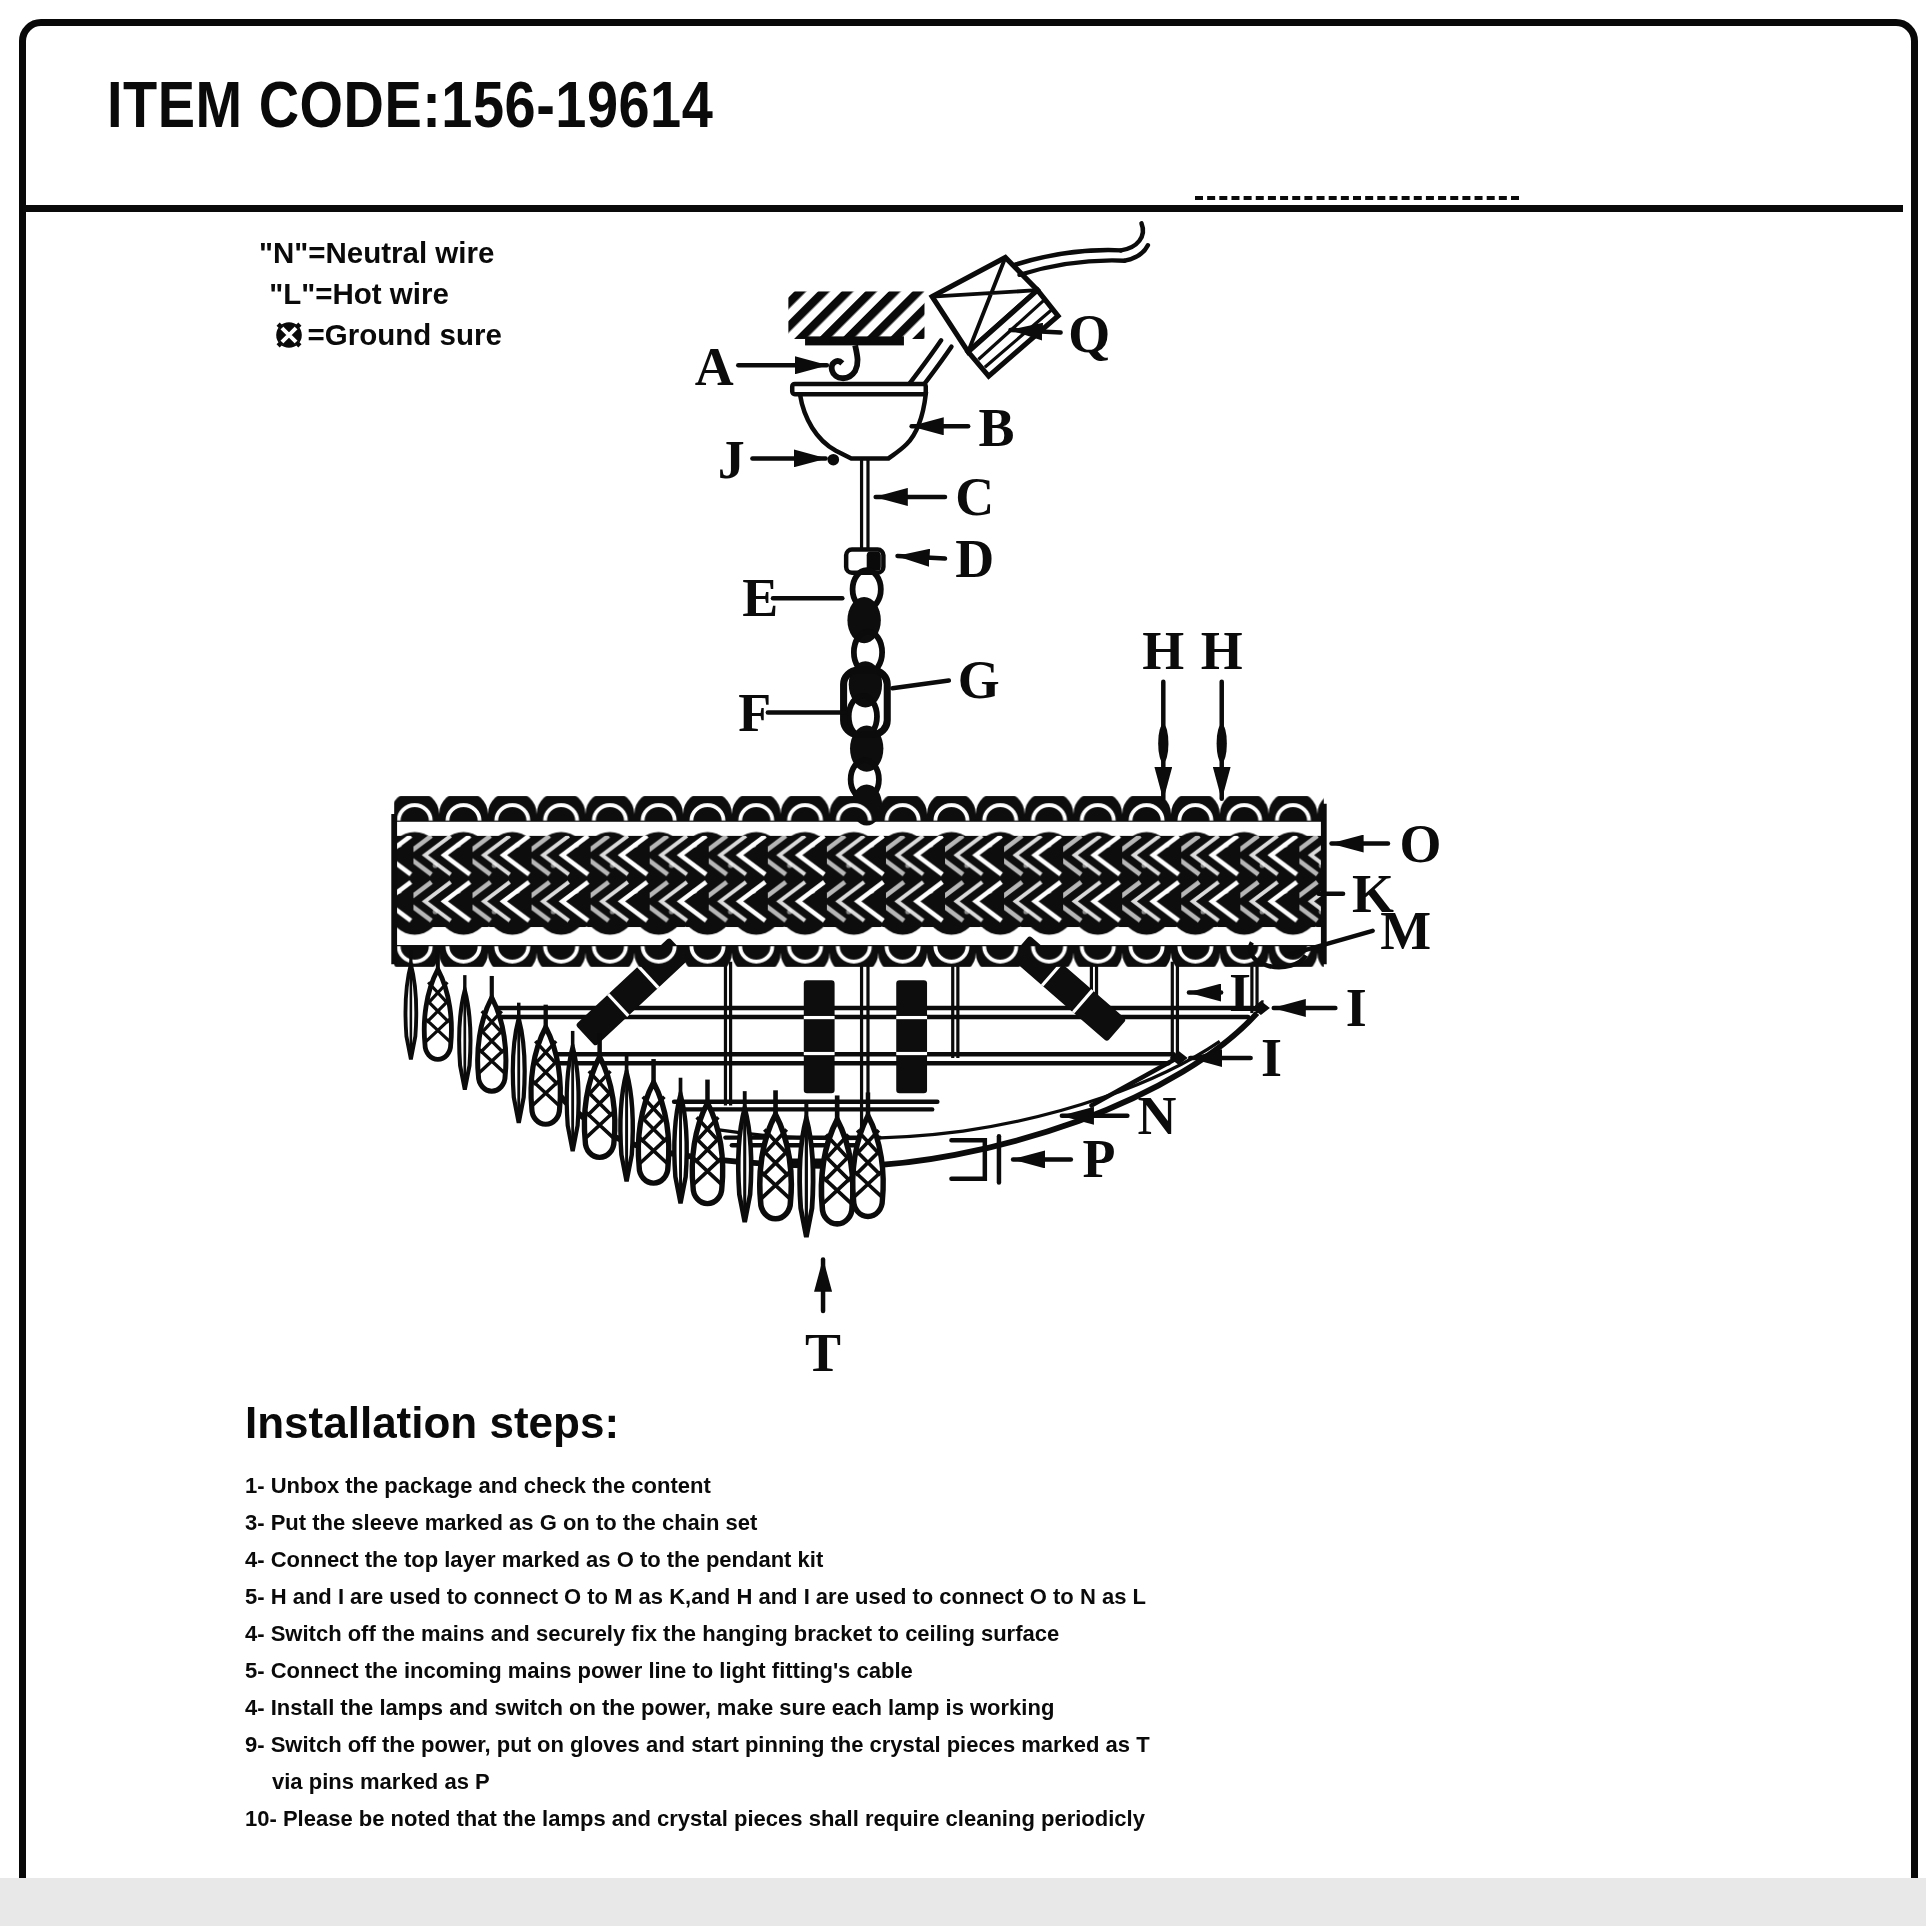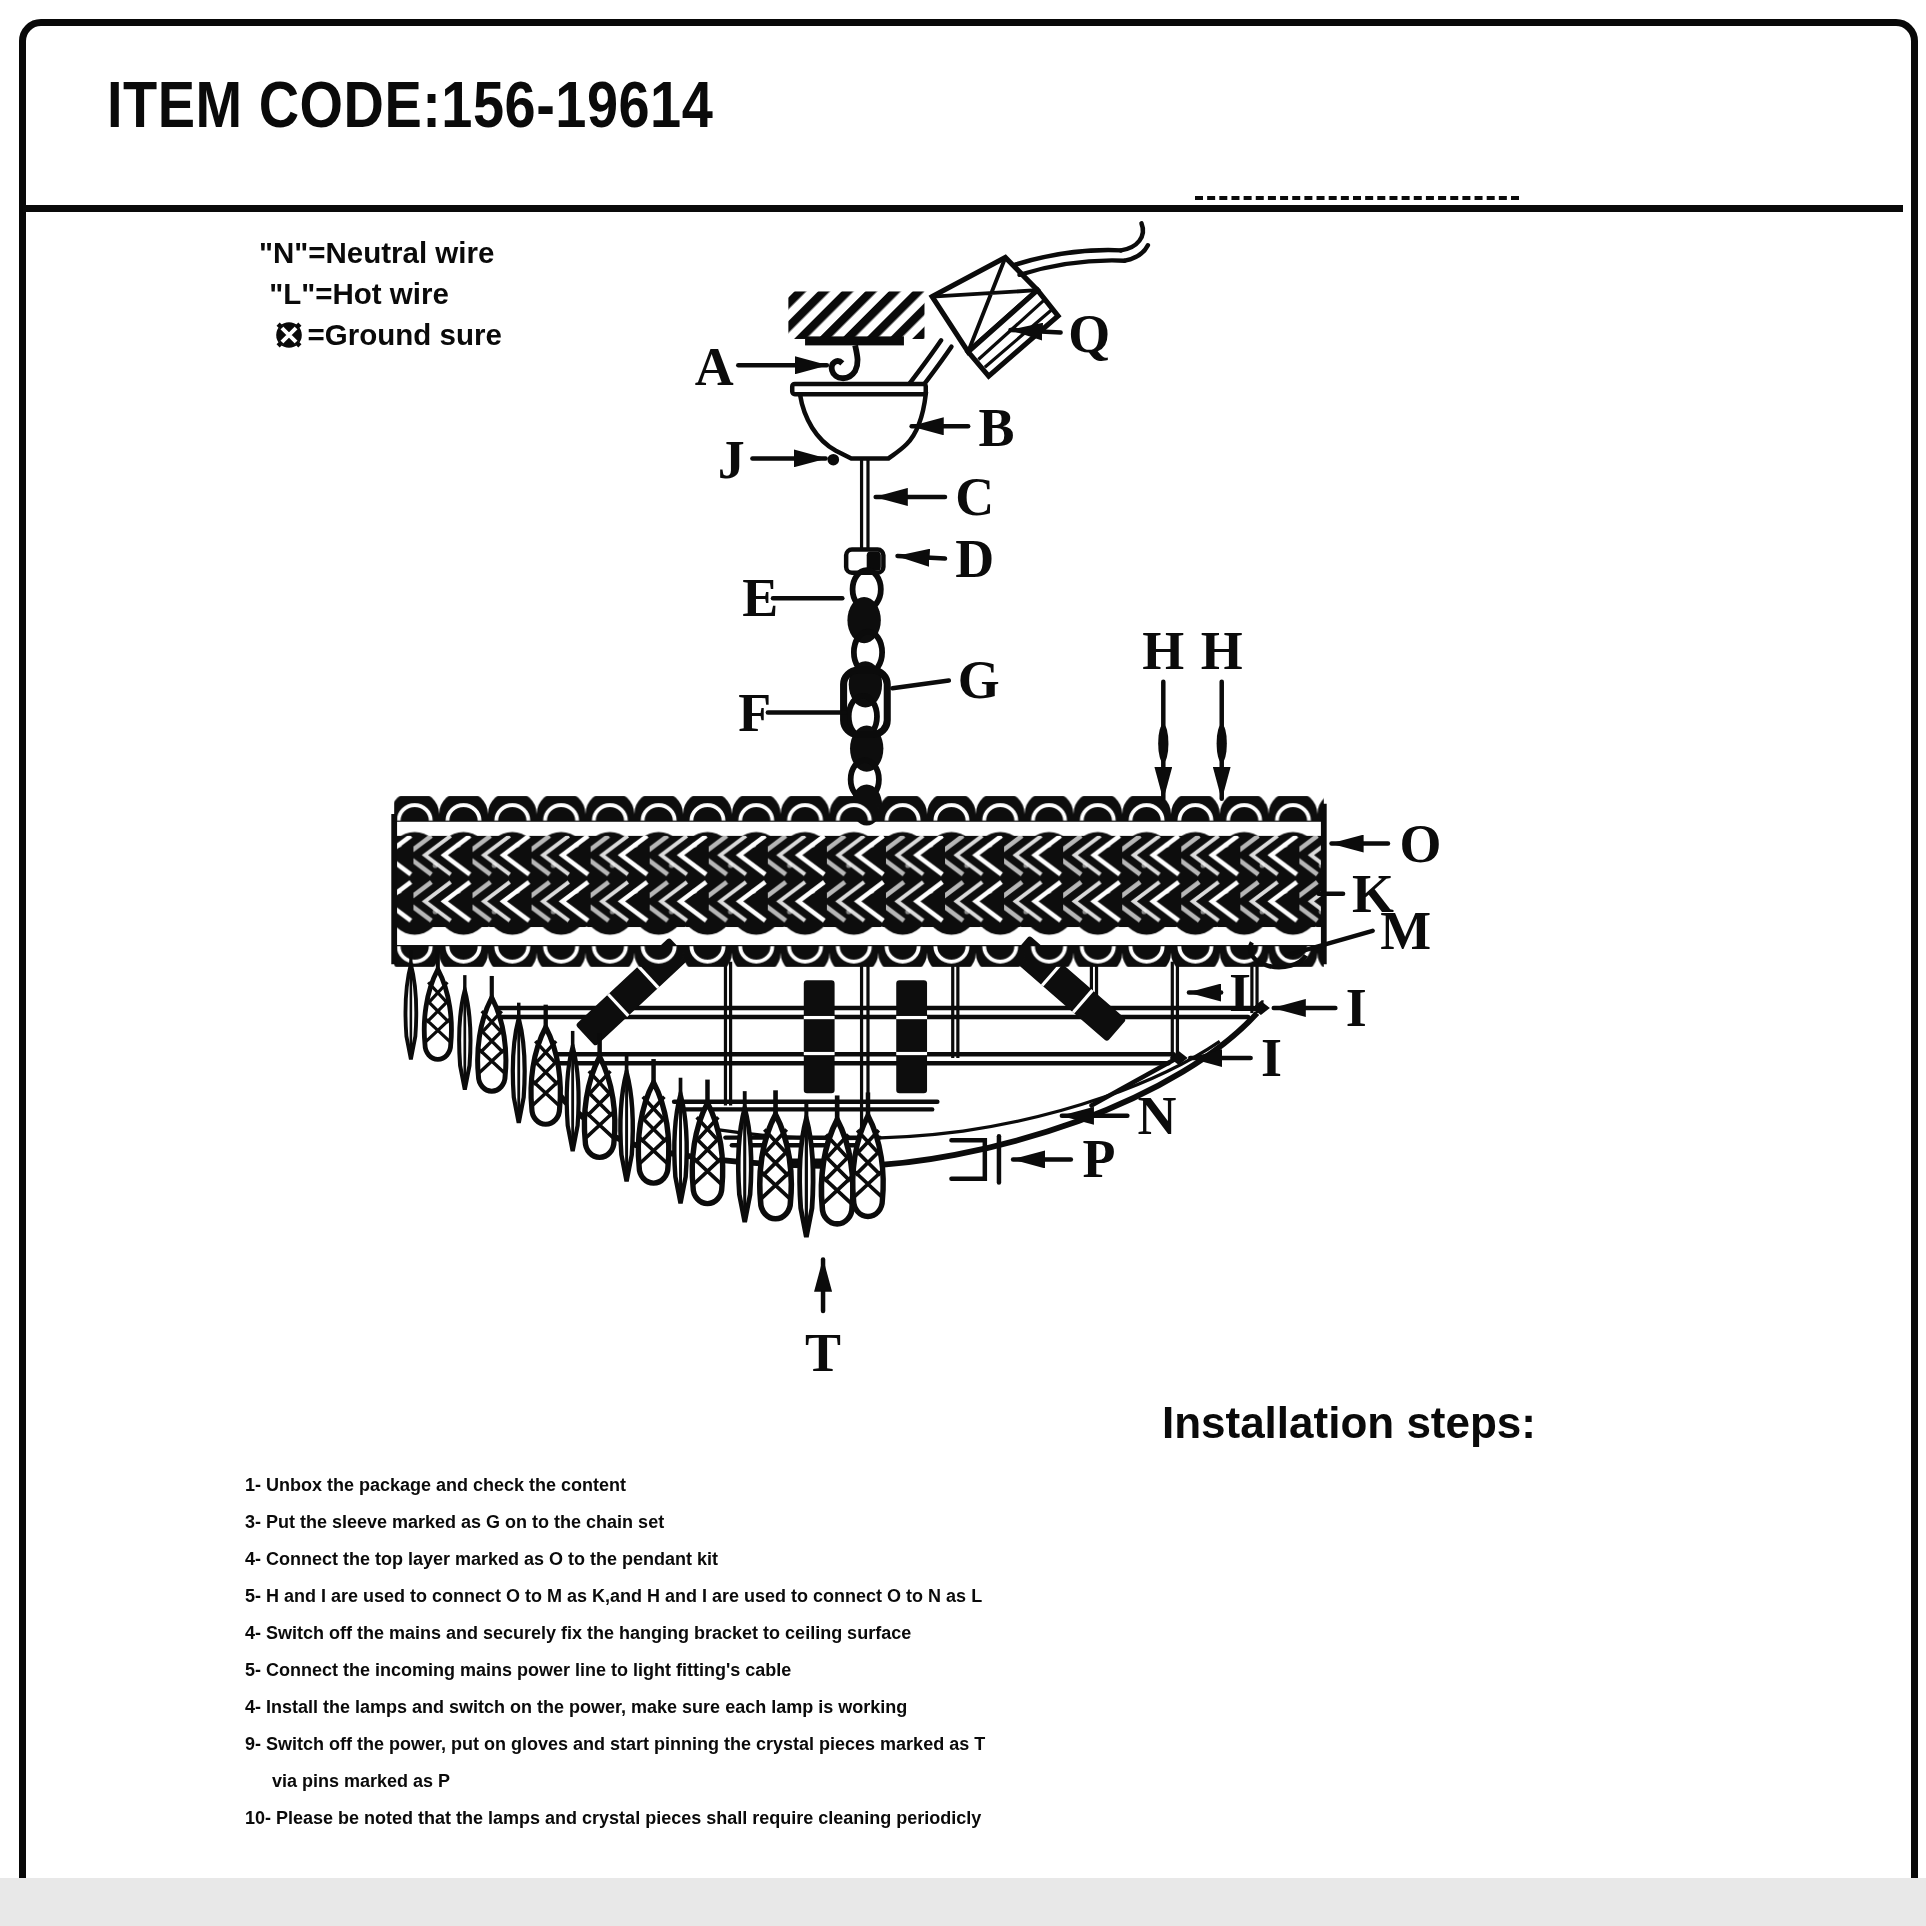--- a/index.html
+++ b/index.html
@@ -29,24 +29,24 @@
   .legend .row{white-space:nowrap;display:flex;align-items:center;}
   .legend .row.r2{padding-left:10.3px;}
   .legend .row.r3{padding-left:14px;}
   .legend .gicon{width:32px;height:32px;margin-right:2.6px;flex:0 0 auto;}
   .diagram{position:absolute;left:0;top:0;width:1926px;height:1926px;}
   .plabel{font-family:"Liberation Serif",serif;font-weight:700;font-size:84px;fill:#0b0b0b;}
   .steps{
     position:absolute;left:245px;top:1398px;width:1291px;
   }
   .steps h2{
-    margin:0 0 19px 0;font-size:44px;font-weight:700;letter-spacing:0;text-align:right;
+    margin:0 0 19px 0;font-size:44px;font-weight:700;letter-spacing:0;
   }
   .step{
-    font-size:18px;font-weight:700;line-height:37px;white-space:nowrap;
+    font-size:22px;font-weight:700;line-height:37px;white-space:nowrap;
   }
   .step.cont{padding-left:27px;}
   svg .ln{stroke:#0b0b0b;stroke-width:7;fill:none;stroke-linecap:round;}
   svg .thin{stroke:#0b0b0b;stroke-width:5;fill:none;}
   svg .part{stroke:#0b0b0b;fill:none;}
 </style>
 </head>
 <body>
 
 <div class="page">

